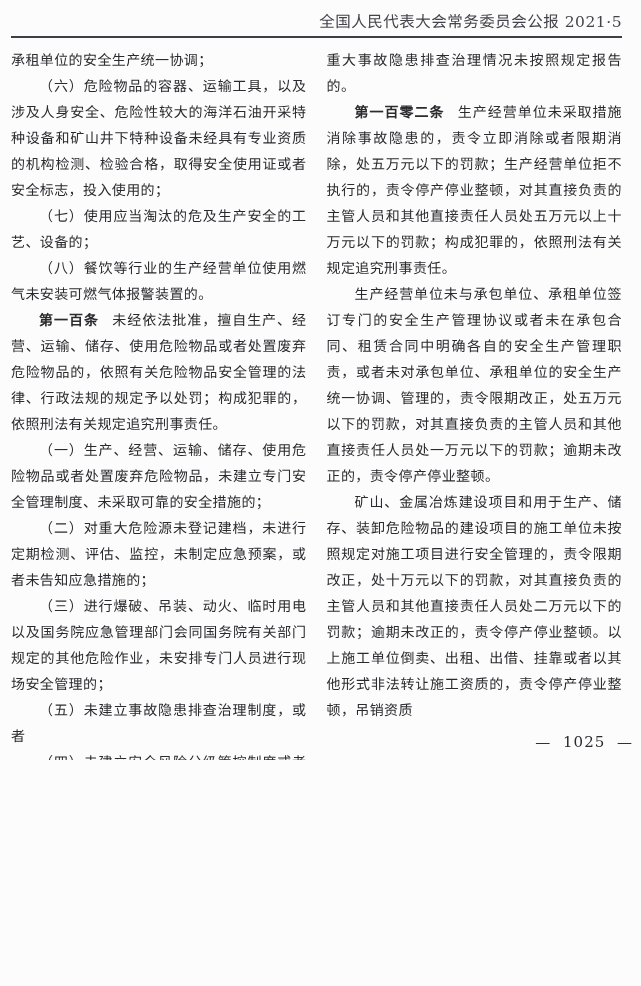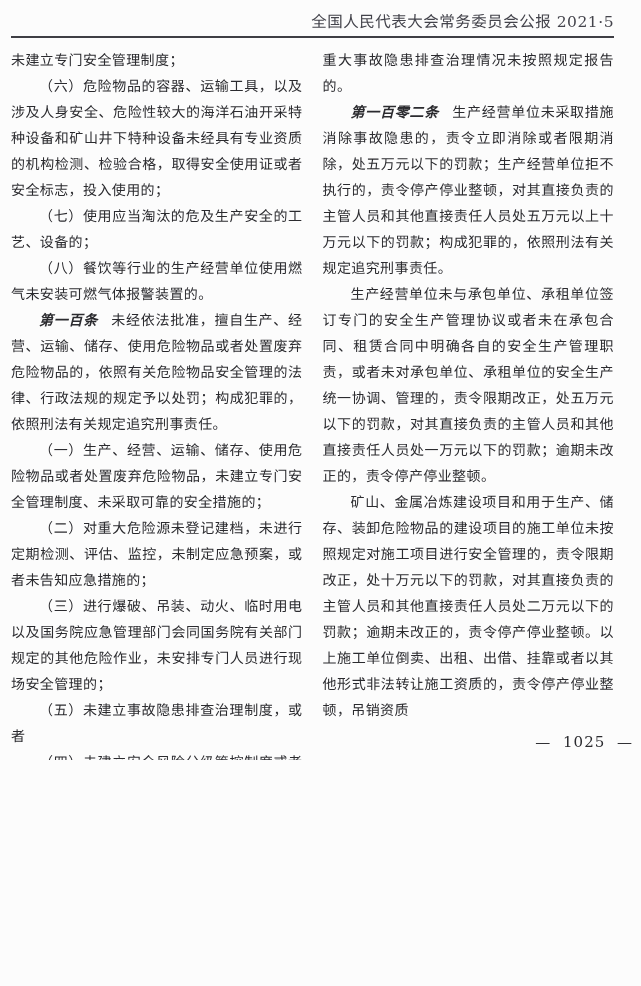--- a/index.html
+++ b/index.html
@@ -11,21 +11,21 @@
   html,body{margin:0;padding:0;}
   body{
     width:641px;height:986px;
     background:var(--background);
     font-family:"DejaVu Serif","Liberation Serif",serif;
     color:var(--text);
   }
   .page{
     position:relative;
     width:641px;height:760px;
-    padding:10px 27px 0 11px;
+    padding:10px 19px 0 11px;
     box-sizing:border-box;
     overflow:hidden;
   }
   .header{
     text-align:right;
     font-size:15.5px;
     line-height:24px;
     height:24px;
     color:var(--header-text);
     letter-spacing:0.5px;
@@ -48,21 +48,20 @@
     letter-spacing:0.4px;
   }
   .para{
     margin:0;
     text-indent:2em;
   }
   .para.no-indent{text-indent:0;}
   .article-num{
     font-weight:bold;
     margin-right:0.95em;
-    font-style:italic;
   }
   .footer{
     position:absolute;
     right:8px;
     bottom:9px;
     font-size:15px;
     letter-spacing:1px;
     word-spacing:6px;
     color:var(--text);
     margin-top:21px;
@@ -71,21 +70,21 @@
 </head>
 <body>
 
 <div class="page">
   <div class="header">
     <span>全国人民代表大会常务委员会公报 2021·5</span>
   </div>
   <div class="rule"></div>
   <div class="columns">
     <div class="col" id="col-left">
-        <p class="para no-indent">未建立专门安全管理制度；</p>
+        <p class="para no-indent">承租单位的安全生产统一协调；</p>
         <p class="para">（六）危险物品的容器、运输工具，以及涉及人身安全、危险性较大的海洋石油开采特种设备和矿山井下特种设备未经具有专业资质的机构检测、检验合格，取得安全使用证或者安全标志，投入使用的；</p>
         <p class="para">（七）使用应当淘汰的危及生产安全的工艺、设备的；</p>
         <p class="para">（八）餐饮等行业的生产经营单位使用燃气未安装可燃气体报警装置的。</p>
         <p class="para"><span class="article-num">第一百条</span>未经依法批准，擅自生产、经营、运输、储存、使用危险物品或者处置废弃危险物品的，依照有关危险物品安全管理的法律、行政法规的规定予以处罚；构成犯罪的，依照刑法有关规定追究刑事责任。</p>
         <p class="para">（一）生产、经营、运输、储存、使用危险物品或者处置废弃危险物品，未建立专门安全管理制度、未采取可靠的安全措施的；</p>
         <p class="para">（二）对重大危险源未登记建档，未进行定期检测、评估、监控，未制定应急预案，或者未告知应急措施的；</p>
         <p class="para">（三）进行爆破、吊装、动火、临时用电以及国务院应急管理部门会同国务院有关部门规定的其他危险作业，未安排专门人员进行现场安全管理的；</p>
         <p class="para">（五）未建立事故隐患排查治理制度，或者</p>
         <p class="para">（四）未建立安全风险分级管控制度或者未按照安全风险分级采取相应管控措施的；</p>
       </div>

